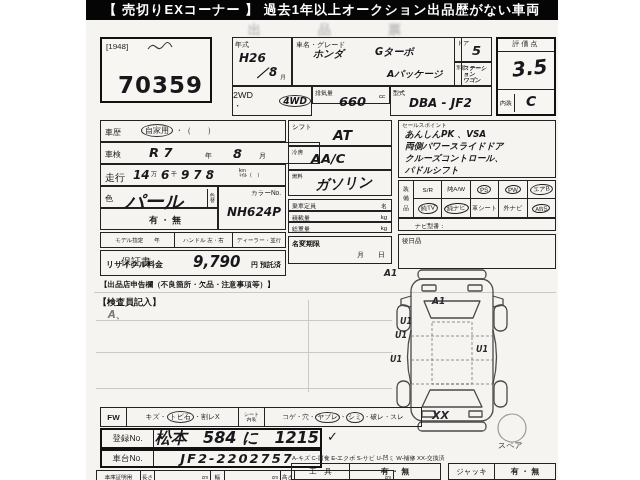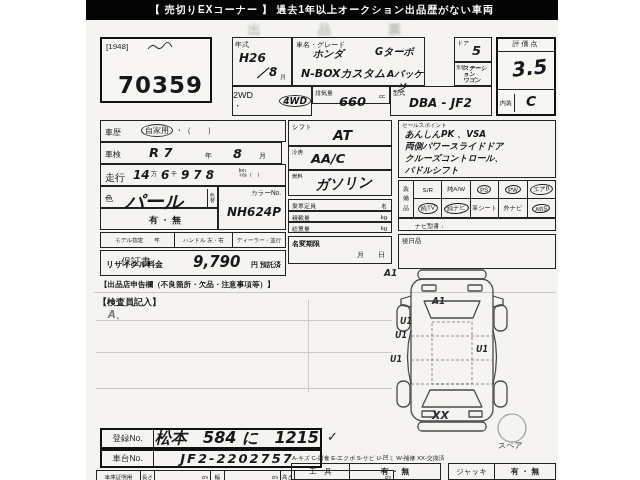--- a/index.html
+++ b/index.html
@@ -2,21 +2,21 @@
 <html><head>
 <meta charset="utf-8">
 <style>
 * { margin:0; padding:0; box-sizing:border-box; }
 html,body { width:640px; height:480px; background:#ffffff; overflow:hidden;
   font-family:"Liberation Sans","DejaVu Sans",sans-serif; color:#1a1a1a; }
 #sheet { position:relative; width:640px; height:480px; }
 .abs { position:absolute; }
 .paper { position:absolute; left:86px; top:0; width:472px; height:480px; background:#f5f4f1; }
 .banner { position:absolute; left:86px; top:0; width:472px; height:20px; background:#050505;
-  color:#fff; font-weight:bold; font-size:10px; line-height:20px; text-align:center; letter-spacing:1px; }
+  color:#fff; font-weight:bold; font-size:13px; line-height:20px; text-align:center; letter-spacing:1px; }
 .ghost { position:absolute; color:#8d8d8d; opacity:.55; filter:blur(1.1px); font-weight:bold; }
 .b { position:absolute; border:1.4px solid #222; }
 .b2 { border-width:2.4px; border-color:#111; }
 .lbl { font-size:7px; color:#111; }
 .hw { font-family:"DejaVu Sans",sans-serif; font-style:italic; font-weight:bold; color:#17171c; }
 .circ { border:1.4px solid #2a2a2a; border-radius:50%; padding:0 3px; display:inline-block; }
 .tiny { font-size:5.5px; color:#111; }
 .cell { border-right:1.2px solid #222; height:100%; display:flex; align-items:center; justify-content:center; }
 .stack { display:flex; flex-direction:column; justify-content:center; line-height:1.05; }
 .eqgrid { position:absolute; left:14px; top:0; right:0; bottom:0; display:grid;
@@ -46,25 +46,24 @@
   <div class="abs hw" style="right:7px; bottom:3px; font-size:23px; letter-spacing:1px; font-style:normal;">70359</div>
 </div>
 
 <div class="b" style="left:232px; top:37px; width:60px; height:49px;">
   <div class="abs lbl" style="left:2px; top:2px;">年式</div>
   <div class="abs hw" style="left:6px; top:13px; font-size:12px;">H26</div>
   <div class="abs hw" style="left:24px; top:26px; font-size:12px;">／8</div>
   <div class="abs lbl" style="right:5px; bottom:3px; font-size:6px;">月</div>
 </div>
 
-<div class="b" style="left:292px; top:37px; width:133px; height:49px;">
+<div class="b" style="left:292px; top:37px; width:170px; height:49px;">
   <div class="abs lbl" style="left:3px; top:2px;">車名・グレード</div>
   <div class="abs hw" style="left:20px; top:9px; font-size:10px;">ホンダ</div>
   <div class="abs hw" style="left:82px; top:7px; font-size:10px;">Gターボ</div>
-  <div class="abs hw" style="left:8px; top:28px; font-size:11px;">N-BOXカスタム</div>
   <div class="abs hw" style="left:94px; top:30px; font-size:9.5px;">Aパッケージ</div>
 </div>
 
 <div class="b" style="left:454px; top:37px; width:38px; height:25px;">
   <div class="abs lbl" style="left:2px; top:1px; font-size:6px;">ドア</div>
   <div class="abs hw" style="left:17px; top:5px; font-size:13px;">5</div>
 </div>
 
 <div class="b" style="left:454px; top:62px; width:38px; height:24px;">
   <div class="abs stack lbl" style="left:1px; top:2px; font-size:5px;">形状</div>
@@ -97,21 +96,21 @@
   </div>
 </div>
 
 <div class="b" style="left:100px; top:120px; width:186px; height:22px;">
   <div class="abs lbl" style="left:4px; top:6px; font-size:8px;">車歴</div>
   <div class="abs" style="left:40px; top:3px; font-size:8px;">
     <span class="circ" style="font-size:8px;">自家用</span>
     <span>・（　　）</span>
   </div>
 </div>
-<div class="b" style="left:100px; top:142px; width:182px; height:22px;">
+<div class="b" style="left:100px; top:142px; width:220px; height:22px;">
   <div class="abs lbl" style="left:4px; top:6px; font-size:8px;">車検</div>
   <div class="abs hw" style="left:48px; top:2px; font-size:13px;">R 7</div>
   <div class="abs lbl" style="left:104px; top:8px;">年</div>
   <div class="abs hw" style="left:132px; top:3px; font-size:13px;">8</div>
   <div class="abs lbl" style="left:158px; top:8px;">月</div>
 </div>
 <div class="b" style="left:100px; top:164px; width:186px; height:22px;">
   <div class="abs lbl" style="left:4px; top:6px; font-size:10px;font-family:Liberation Serif, serif;">走行</div>
   <div class="abs hw" style="left:32px; top:3px; font-size:12px;">14</div>
   <div class="abs lbl" style="left:50px; top:5px; font-size:6px;">万</div>
@@ -274,20 +273,39 @@
   <text class="dhw" x="4" y="12" font-size="9">A1</text>
   <text class="dhw" x="52" y="40" font-size="9">A1</text>
   <text class="dhw" x="20" y="60" font-size="8">U1</text>
   <text class="dhw" x="15" y="74" font-size="8">U1</text>
   <text class="dhw" x="10" y="98" font-size="8">U1</text>
   <text class="dhw" x="96" y="88" font-size="8">U1</text>
   <text class="dhw" x="52" y="155" font-size="11">XX</text>
   <text x="118" y="184" font-size="8" fill="#333">スペア</text>
 </svg>
 
+<div class="b" style="left:100px; top:407px; width:322px; height:20px; display:flex;">
+  <div class="cell" style="width:26px; font-size:8px; font-weight:bold;">FW</div>
+  <div class="cell" style="width:112px; font-size:7px;">
+    <span>キズ・</span>
+        <span class="circ" style="font-size:7px; padding:0 2px;">トビ石</span>
+        <span>・割レX</span>
+  </div>
+  <div class="cell stack" style="width:26px; font-size:5px; text-align:center;">
+    <span>シート</span>
+    <span>内装</span>
+  </div>
+  <div class="cell" style="flex:1; border-right:none; font-size:6.6px;">
+    <span>コゲ・穴・</span>
+        <span class="circ" style="font-size:6.6px; padding:0 1px;">ヤブレ</span>
+        <span>・</span>
+        <span class="circ" style="font-size:6.6px; padding:0 1px;">シミ</span>
+        <span>・破レ・スレ</span>
+  </div>
+</div>
 
 <div class="b b2" style="left:100px; top:428px; width:222px; height:21px; display:flex;">
   <div class="cell" style="width:52px; font-size:8.5px;">登録No.</div>
   <div class="cell hw" style="flex:1; border-right:none; font-size:16px;">松本　584 に　1215</div>
 </div>
 <div class="abs hw" style="left:327px; top:429px; font-size:13px;">✓</div>
 
 <div class="b b2" style="left:100px; top:449px; width:222px; height:19px; display:flex;">
   <div class="cell" style="width:52px; font-size:8.5px;">車台No.</div>
   <div class="cell hw" style="flex:1; border-right:none; font-size:13px; letter-spacing:2px;">JF2-2202757</div>

